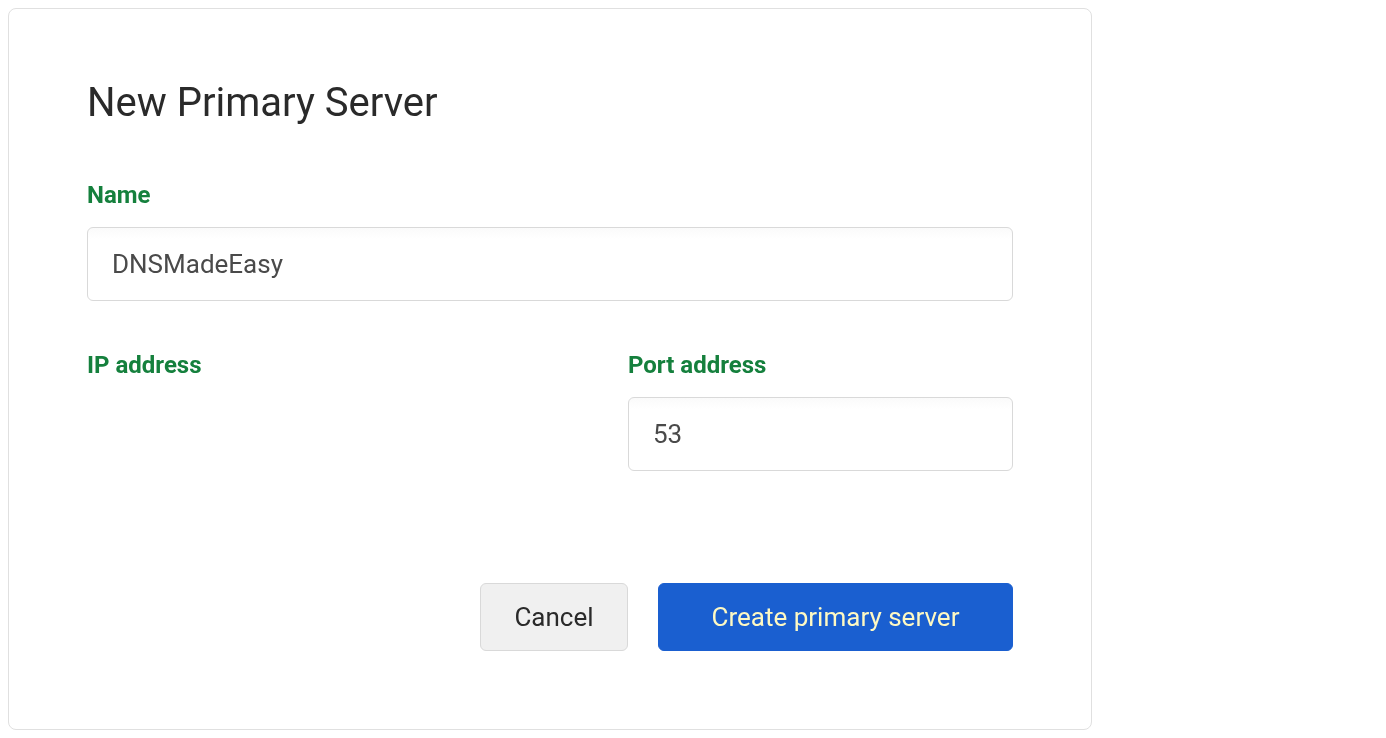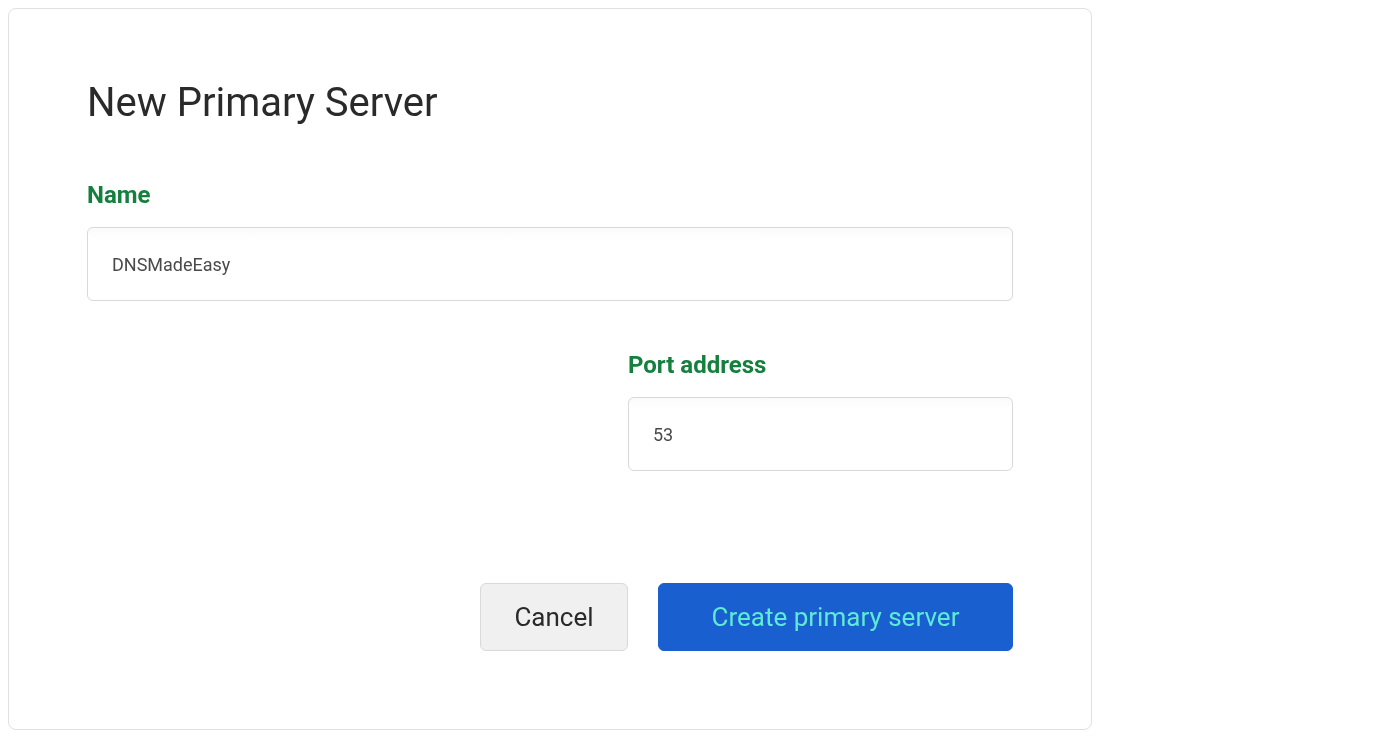--- a/index.html
+++ b/index.html
@@ -37,21 +37,21 @@
       color: #15803d;
       margin-bottom: 18px;
     }
     .form-input {
       width: 100%;
       height: 74px;
       border: 1px solid #d9d9d9;
       border-radius: 6px;
       background: linear-gradient(to bottom, #fafafa 0%, #ffffff 15%);
       padding: 17px 24px;
-      font-size: 18px;
+      font-size: 26px;
       color: #4a4a4a;
       font-family: inherit;
       outline: none;
     }
     .form-row {
       display: flex;
       justify-content: space-between;
       gap: 40px;
     }
     .form-col-ip {
@@ -81,37 +81,38 @@
     }
     .btn-cancel {
       background: #f0f0f0;
       border: 1px solid #d9d9d9;
       color: #2a2a2a;
       min-width: 148px;
     }
     .btn-primary {
       background: #1a5fd0;
       border: 1px solid #1a5fd0;
-      color: #5eead4;
+      color: #fef9c3;
       min-width: 355px;
     }
   </style>
 </head>
 <body>
 
 <div class="modal">
   <h1 class="modal-title">New Primary Server</h1>
 
   <div class="form-group">
     <label class="form-label">Name</label>
     <input type="text" class="form-input" value="DNSMadeEasy" style="">
   </div>
 
   <div class="form-row">
     <div class="form-col-ip">
+      <label class="form-label">IP address</label>
     </div>
     <div class="form-col-port">
       <label class="form-label">Port address</label>
       <input type="text" class="form-input" value="53" style="">
     </div>
   </div>
 
   <div class="button-row">
     <button class="btn btn-cancel">Cancel</button>
     <button class="btn btn-primary">Create primary server</button>

